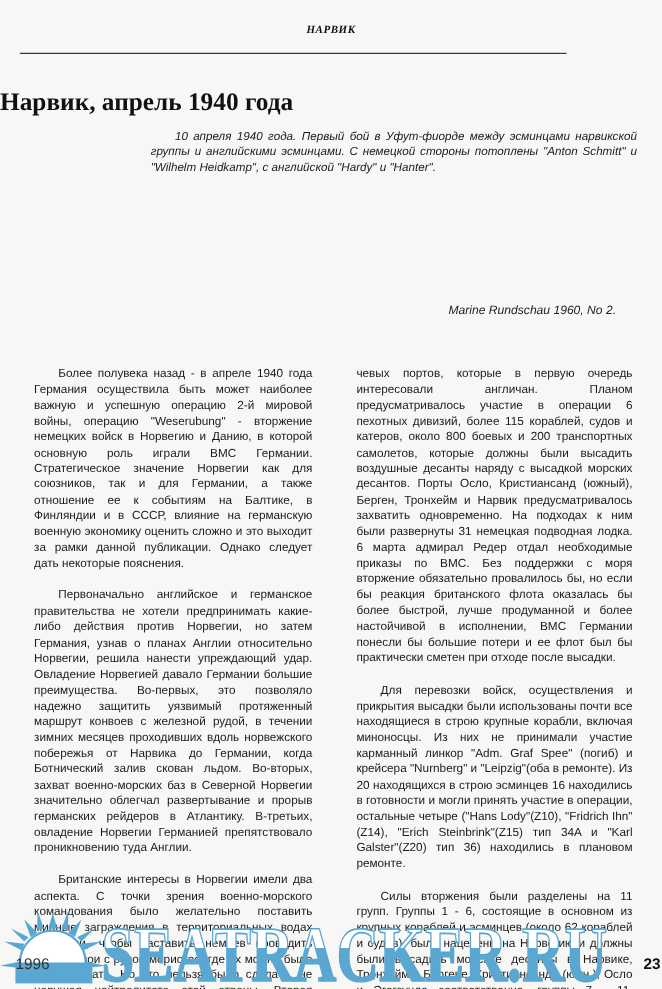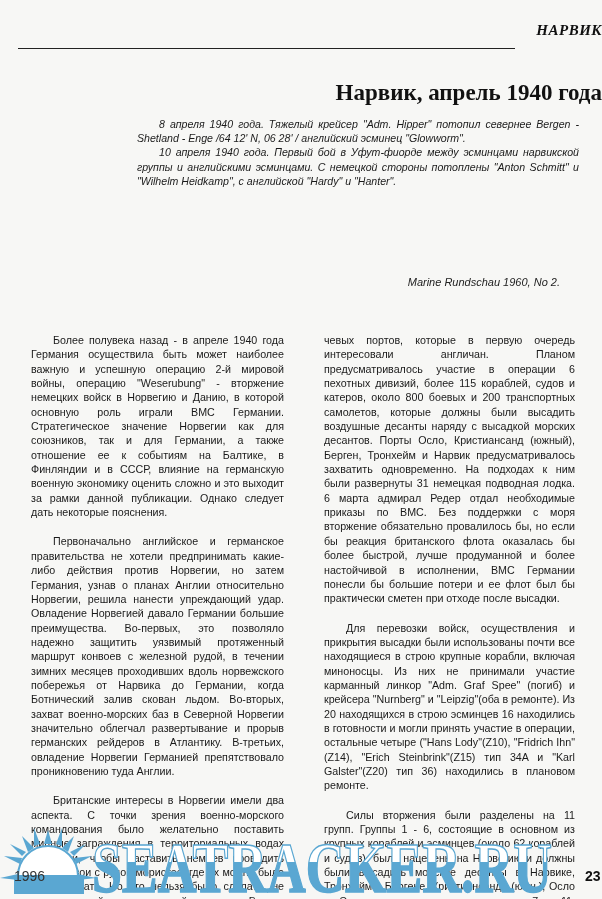--- a/index.html
+++ b/index.html
@@ -4,30 +4,30 @@
 <style>
   html, body { margin: 0; padding: 0; }
   body {
     width: 602px; height: 899px; overflow: hidden; position: relative;
     background: #f7f7f5;
     font-family: "Liberation Sans", sans-serif;
     color: #1a1a1a;
   }
   .page { position: absolute; inset: 0; }
   .running-head {
-    position: absolute; top: 22px; left: 0; width: 602px; text-align: right;
+    position: absolute; top: 22px; left: 0; width: 602px; text-align: center;
     font-family: "Liberation Serif", serif; font-weight: bold; font-style: italic;
-    font-size: 15px; letter-spacing: 0.5px; color: #111;
+    font-size: 10px; letter-spacing: 0.5px; color: #111;
   }
   .head-rule {
     position: absolute; top: 48px; left: 18px; width: 497px; height: 0;
     border-top: 1.5px solid #222;
   }
   .title {
-    position: absolute; top: 80px; left: 0; width: 602px; text-align: right;
+    position: absolute; top: 80px; left: 0; width: 602px; text-align: left;
     font-family: "Liberation Serif", serif; font-weight: bold;
     font-size: 23px; color: #111;
   }
   .epigraph {
     position: absolute; top: 117px; left: 137px; width: 442px;
     font-style: italic; font-size: 10.6px; line-height: 14.2px; text-align: justify;
     color: #1a1a1a;
   }
   .epigraph p { margin: 0; text-indent: 22px; }
   .source {
@@ -55,21 +55,20 @@
 <body>
 
 <div class="page">
 
   <div class="running-head">НАРВИК</div>
   <div class="head-rule"></div>
 
   <h1 class="title" style="margin:0">Нарвик, апрель 1940 года</h1>
 
   <div class="epigraph">
-    <p>8 апреля 1940 года. Тяжелый крейсер "Adm. Hipper" потопил севернее Bergen - Shetland - Enge /64 12' N, 06 28' / английский эсминец "Glowworm".</p>
     <p>10 апреля 1940 года. Первый бой в Уфут-фиорде между эсминцами нарвикской группы и английскими эсминцами. С немецкой стороны потоплены "Anton Schmitt" и "Wilhelm Heidkamp", с английской "Hardy" и "Hanter".</p>
   </div>
   <div class="source">Marine Rundschau 1960, No 2.</div>
 
   <div class="col col-left">
     <p>Более полувека назад - в апреле 1940 года Германия осуществила быть может наиболее важную и успешную операцию 2-й мировой войны, операцию "Weserubung" - вторжение немецких войск в Норвегию и Данию, в которой основную роль играли ВМС Германии. Стратегическое значение Норвегии как для союзников, так и для Германии, а также отношение ее к событиям на Балтике, в Финляндии и в СССР, влияние на германскую военную экономику оценить сложно и это выходит за рамки данной публикации. Однако следует дать некоторые пояснения.</p>
     <p>Первоначально английское и германское правительства не хотели предпринимать какие-либо действия против Норвегии, но затем Германия, узнав о планах Англии относительно Норвегии, решила нанести упреждающий удар. Овладение Норвегией давало Германии большие преимущества. Во-первых, это позволяло надежно защитить уязвимый протяженный маршрут конвоев с железной рудой, в течении зимних месяцев проходивших вдоль норвежского побережья от Нарвика до Германии, когда Ботнический залив скован льдом. Во-вторых, захват военно-морских баз в Северной Норвегии значительно облегчал развертывание и прорыв германских рейдеров в Атлантику. В-третьих, овладение Норвегии Германией препятствовало проникновению туда Англии.</p>
     <p>Британские интересы в Норвегии имели два аспекта. С точки зрения военно-морского командования было желательно поставить минные заграждения в территориальных водах Норвегии, чтобы заставить немцев проводить свои конвои с рудой мористее, где их можно было бы атаковать. Но это нельзя было сделать, не нарушая нейтралитета этой страны. Вторая причина была политическая. 30 ноября 1939 года началась советско-финнская война. Английское правительство искало пути помощи Финляндии, собираясь послать свои войска и вооружение через Скандинавию в Ботнический залив.</p>
     <p>Хотя холодная погода держалась и в марте 1940 года, препятствуя проведению крупных морских операций, тем не менее в ставке Гитлера и штабах всех трех видов вооруженных сил полным ходом шла разработка операции "Weserubung". Немецкий план был составлен в расчете на внезапность нападения и быстроту действий на первоначальном этапе, предусматривающим захват тех же самых клю-</p>
   </div>

